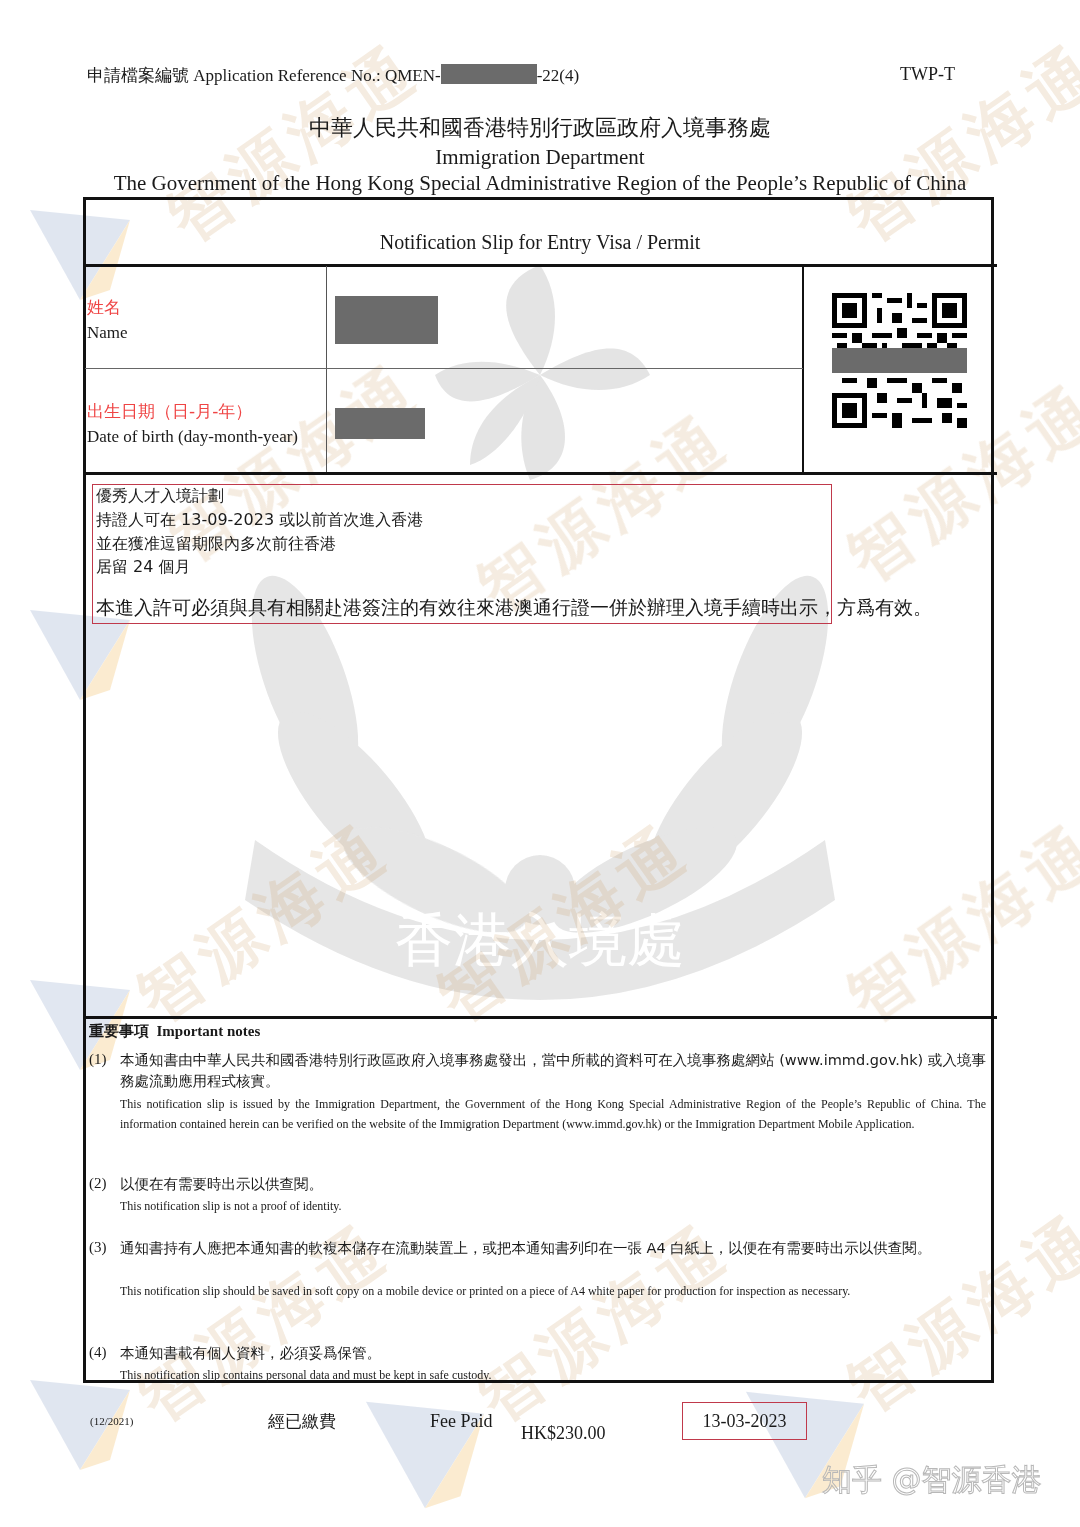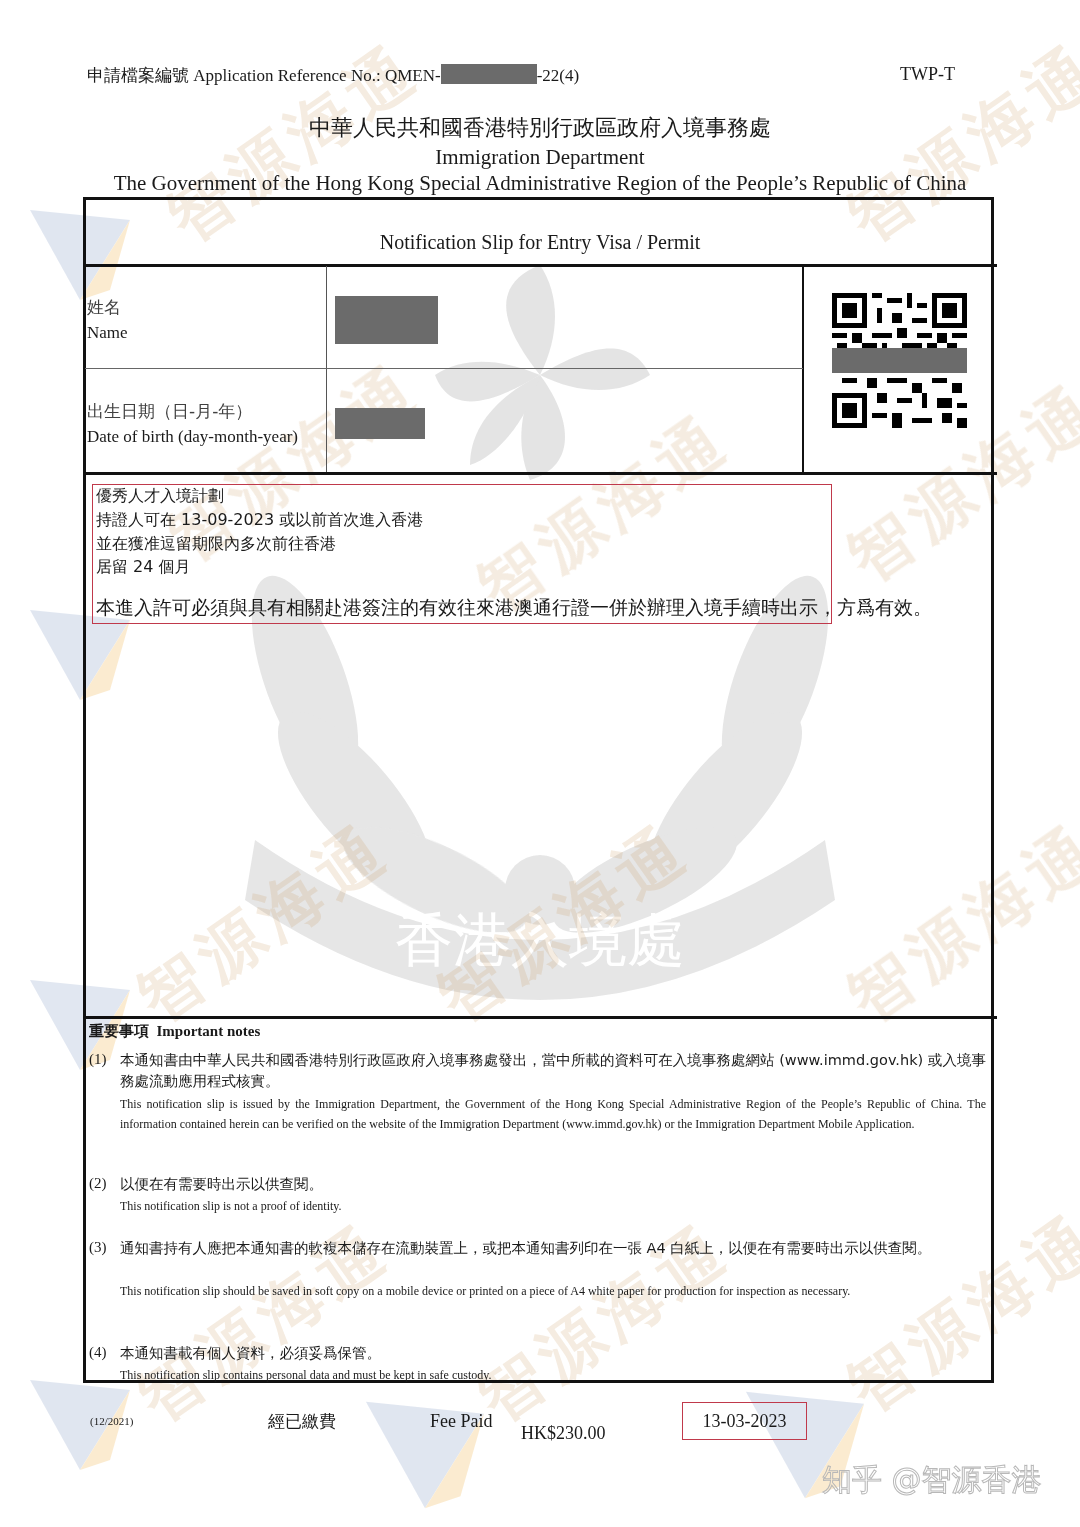--- a/index.html
+++ b/index.html
@@ -26,21 +26,21 @@
   .hdr-en1 { top:145px; font-size:21px; }
   .hdr-en2 { top:171px; font-size:21px; }
 
   .frame { left:83px; top:197px; width:911px; height:1186px; border:3px solid #111; box-sizing:border-box; }
   .title-zh { top:201px; font-size:21px; font-family:"DejaVu Sans", sans-serif; }
   .title-en { top:231px; font-size:20px; }
   .hline { background:#111; height:3px; }
   .thin-h { background:#666; height:1px; }
   .vline { background:#111; width:2px; }
   .label { font-size:17px; line-height:25px; }
-  .label .zh { font-family:"DejaVu Sans", sans-serif; font-size:17px; color:#404040; }
+  .label .zh { font-family:"DejaVu Sans", sans-serif; font-size:17px; color:#ef4444; }
   .redact { background:#6b6b6b; }
 
   .cond-box { left:92px; top:484px; width:740px; height:140px; border:1.5px solid #c0394b; box-sizing:border-box; }
   .cond { left:96px; font-family:"DejaVu Sans", sans-serif; font-size:16px; }
   .cond-note { left:96px; top:595px; font-family:"DejaVu Sans", sans-serif; font-size:19px; }
 
   .notes-title { left:89px; top:1022px; font-size:15px; font-weight:bold; }
   .notes-title .zh { font-family:Liberation Sans, sans-serif; }
   .note-num { left:89px; font-size:15px; }
   .note-zh { left:120px; width:866px; font-family:"DejaVu Sans", sans-serif; font-size:14.5px; line-height:21px; text-align:justify; }

